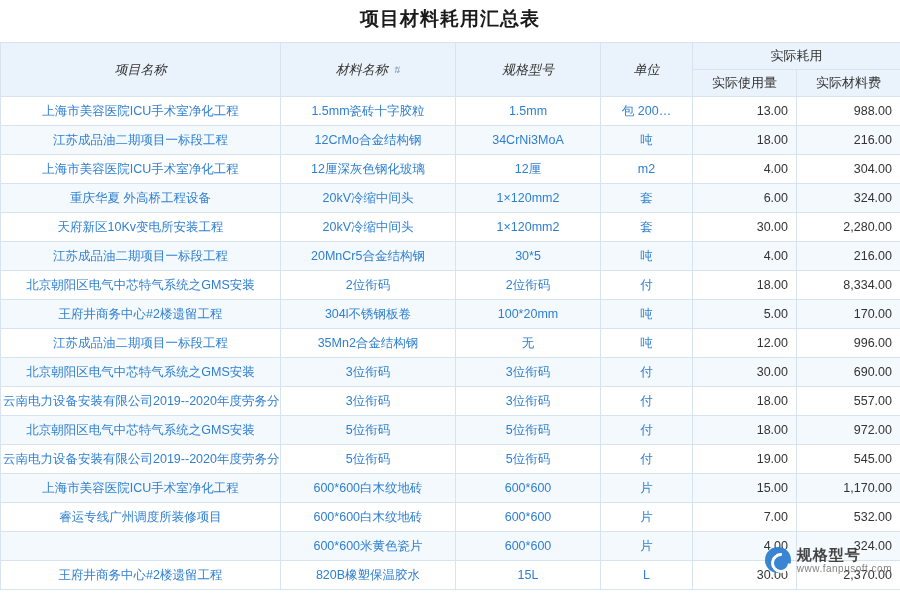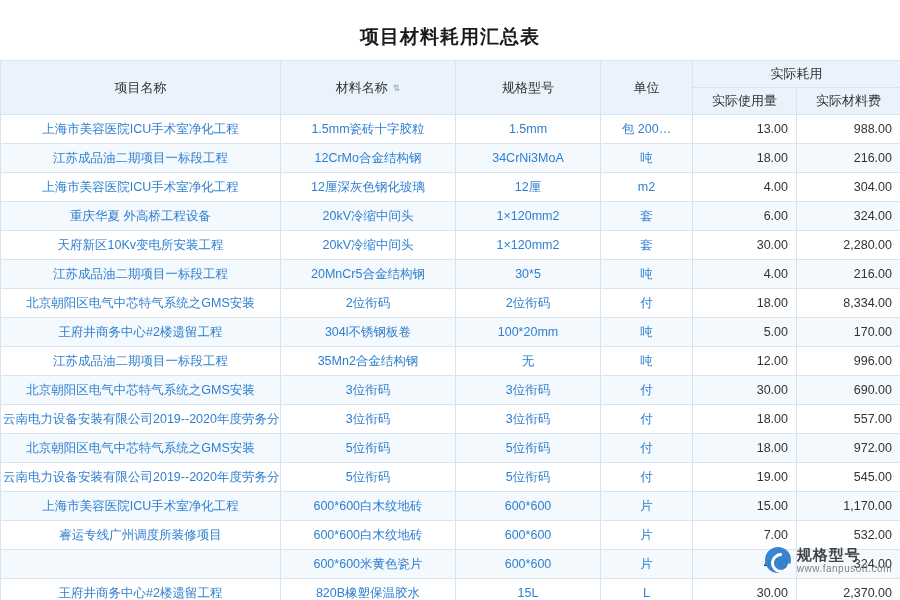--- a/index.html
+++ b/index.html
@@ -13,21 +13,21 @@
   #app {
     width: 900px; height: 600px;
     position: relative;
     background: #ffffff;
   }
   .page-title {
     text-align: center;
     font-size: 19px;
     font-weight: bold;
     color: #1a1a1a;
-    padding: 24px 0 10px 0;
+    padding: 6px 0 10px 0;
     letter-spacing: 1px;
   }
   table.grid {
     width: 900px;
     border-collapse: collapse;
     table-layout: fixed;
     font-size: 12.5px;
   }
   table.grid th, table.grid td {
     border: 1px solid #d7e3ef;
@@ -35,21 +35,21 @@
     text-align: center;
     vertical-align: middle;
   }
   thead th {
     background: #eaf3fb;
     color: #333333;
     font-weight: normal;
     font-size: 13px;
     height: 27px;
   }
-  thead th.tall { height: 54px; }
+  thead th.tall { height: 54px; font-style: italic; }
   .sort-icon {
     display: inline-block;
     margin-left: 5px;
     font-size: 9px;
     line-height: 9px;
     color: #8aa4bb;
     vertical-align: middle;
   }
   tbody tr { height: 16px; }
   tbody td {

